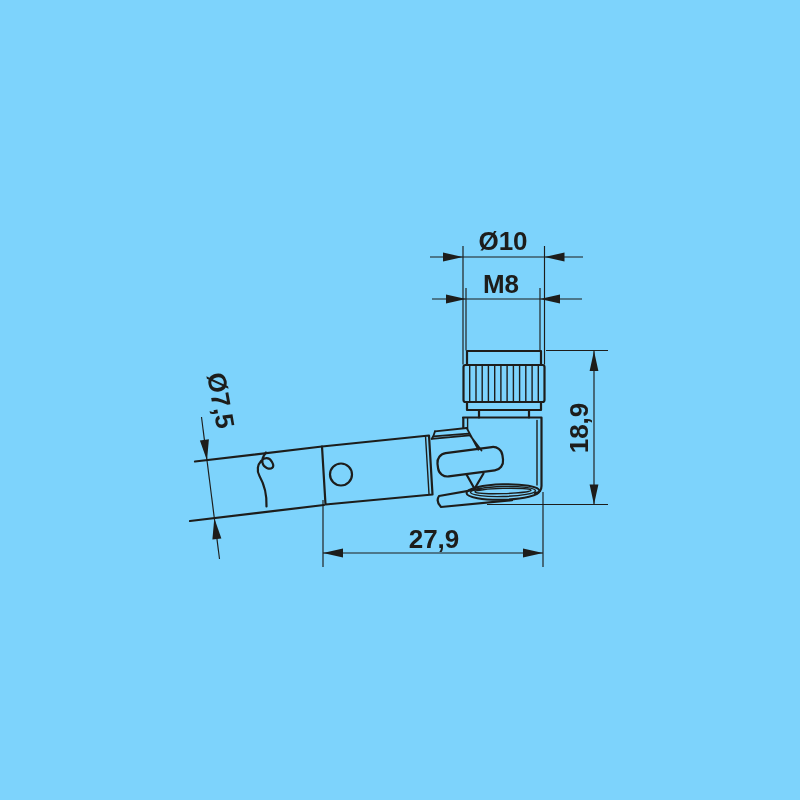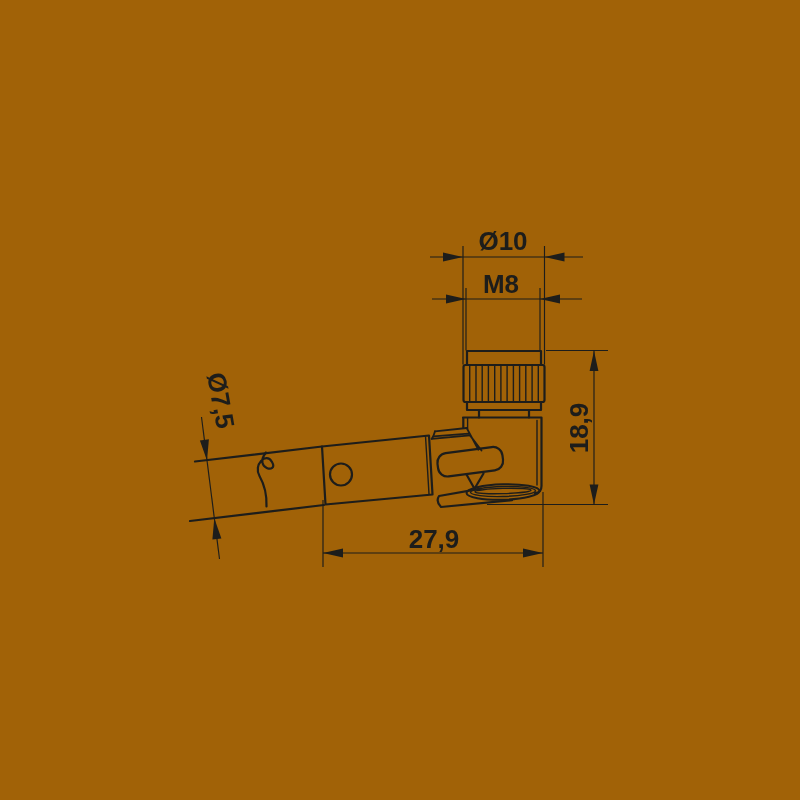--- a/index.html
+++ b/index.html
@@ -1,16 +1,16 @@
 <!DOCTYPE html>
 <html><head>
 <meta charset="utf-8">
 <style>
   html,body{margin:0;padding:0;background:#ffffff;}
-  .stage{position:relative;width:800px;height:800px;background:#a16207;overflow:hidden;
+  .stage{position:relative;width:800px;height:800px;background:#7dd3fc;overflow:hidden;
          font-family:"Liberation Sans",sans-serif;}
   svg{position:absolute;left:0;top:0;}
   .obj{stroke:#1d1d1b;stroke-width:2.2;fill:none;stroke-linecap:round;stroke-linejoin:round;}
   .obj-thin{stroke:#1d1d1b;stroke-width:1.4;fill:none;stroke-linecap:round;}
   .dim{stroke:#1d1d1b;stroke-width:1.15;fill:none;}
   .arrow{fill:#1d1d1b;stroke:none;}
   .dimtext{font:bold 26px "Liberation Sans",sans-serif;fill:#1d1d1b;}
 </style>
 </head>
 <body>

